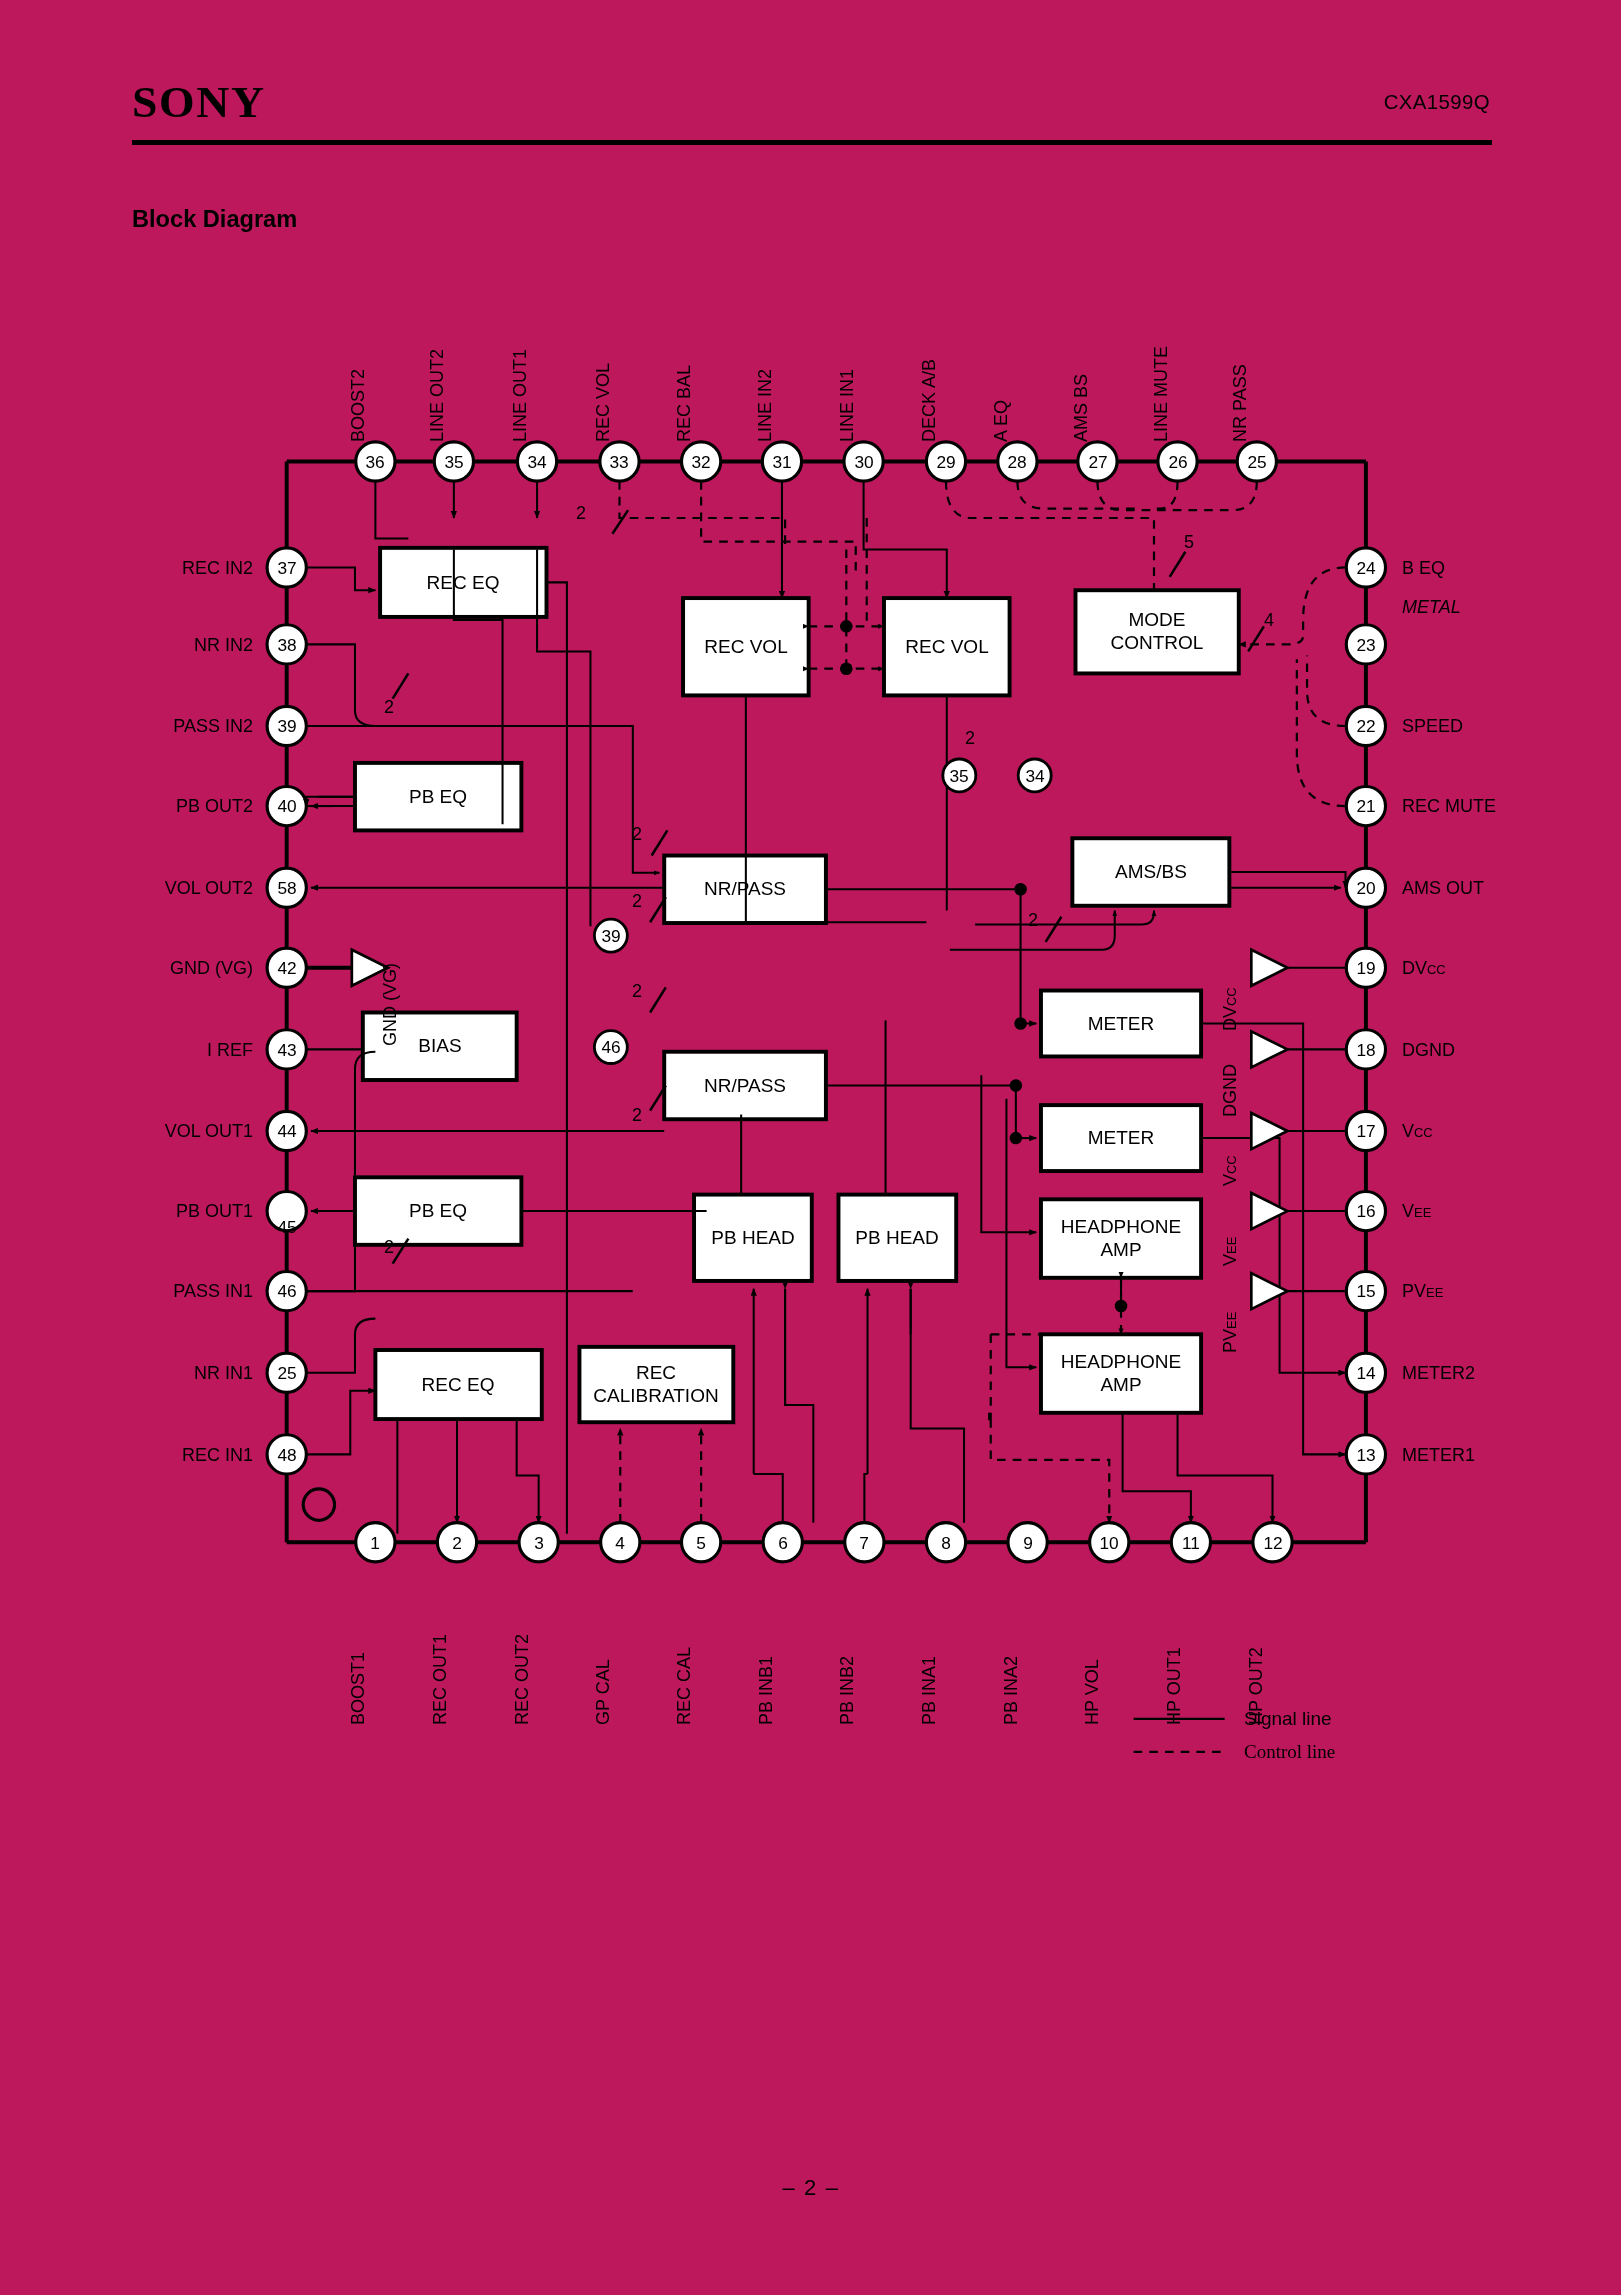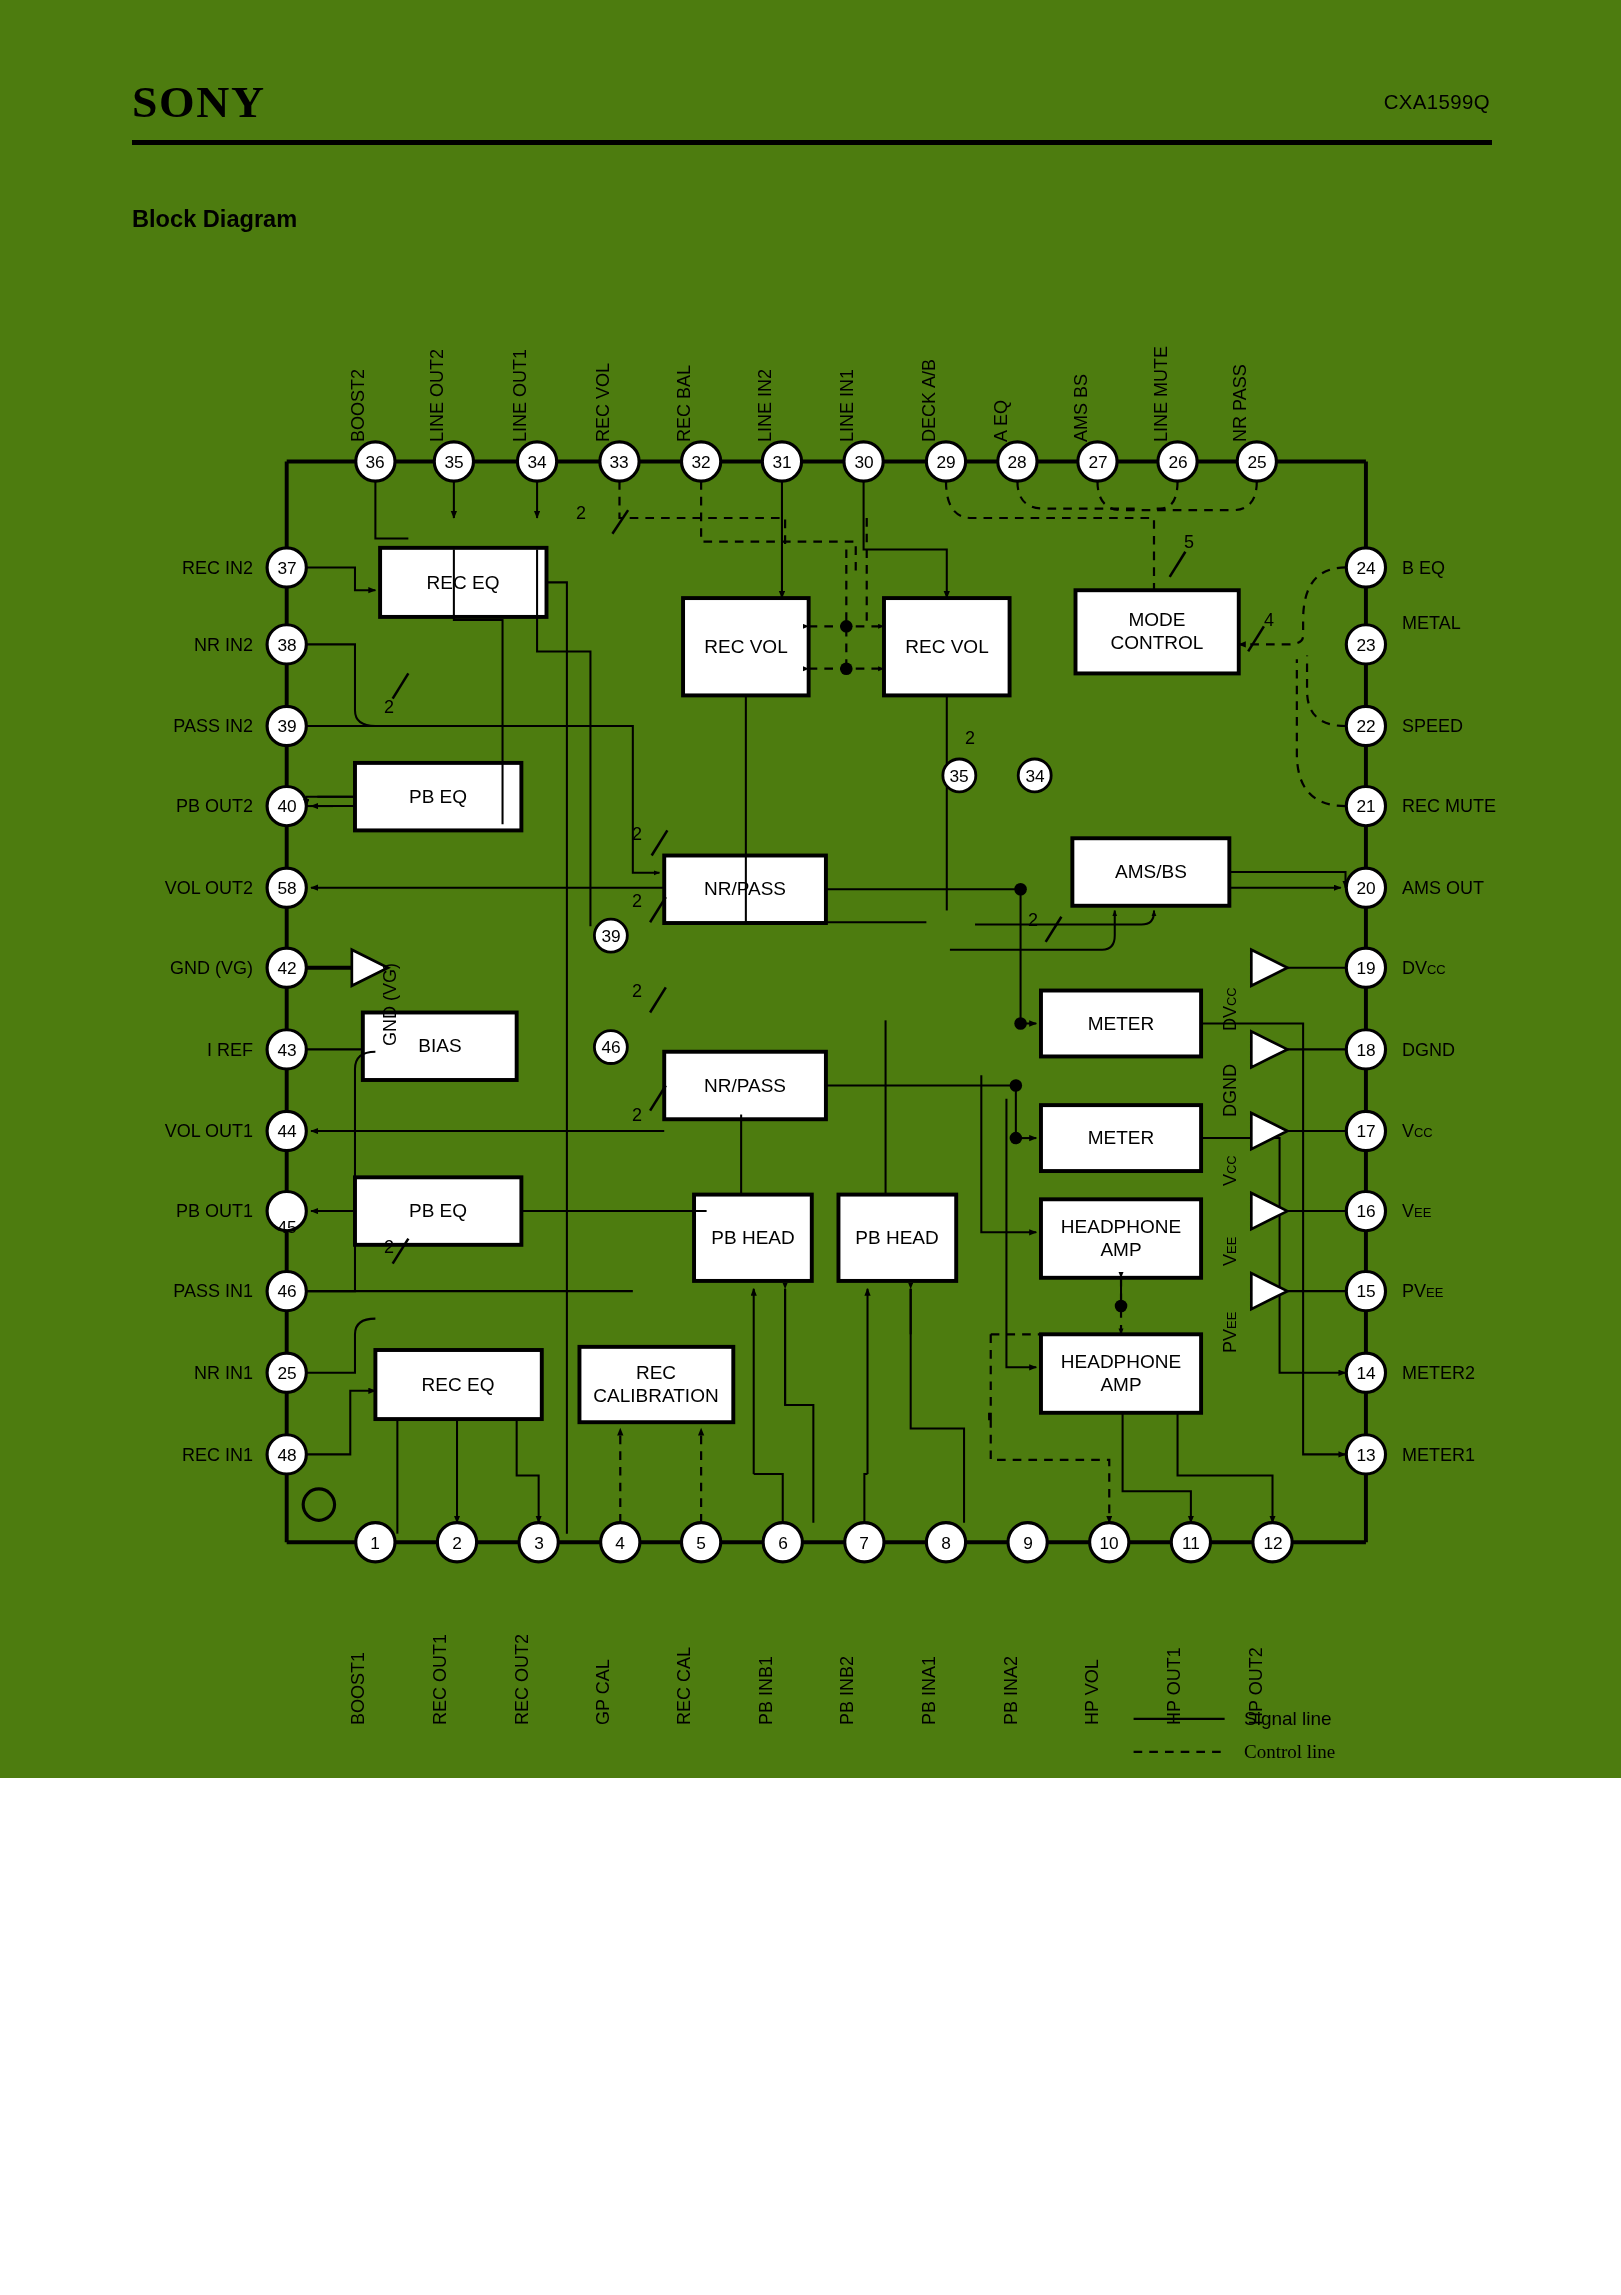--- a/index.html
+++ b/index.html
@@ -5,22 +5,22 @@
 <style>
   html,body{margin:0;padding:0;background:#ffffff;}
   body{
     font-family:"Liberation Sans", sans-serif;
     color:#000;
     -webkit-font-smoothing:antialiased;
   }
   #page{
     position:relative;
     width:1622px;
-    height:1778px;
-    background:#4d7c0f;
+    height:2295px;
+    background:#be185d;
     overflow:hidden;
   }
 
   
   #sony-logo{
     position:absolute; left:132px; top:77px;
     font-family:"Liberation Serif", serif;
     font-weight:bold;
     font-size:44px;
     letter-spacing:1.6px;
@@ -438,21 +438,21 @@
   <div class="pinnum" style="left:287px; top:888px;">58</div>
   <div class="pinnum" style="left:287px; top:968px;">42</div>
   <div class="pinnum" style="left:287px; top:1050px;">43</div>
   <div class="pinnum" style="left:287px; top:1131px;">44</div>
   <div class="pinnum" style="left:287px; top:1211px;margin-top:16px;">45</div>
   <div class="pinnum" style="left:287px; top:1291px;">46</div>
   <div class="pinnum" style="left:287px; top:1373px;">25</div>
   <div class="pinnum" style="left:287px; top:1455px;">48</div>
 
   <div class="lbl right" style="left:1402px; top:568px;">B EQ</div>
-  <div class="lbl right" style="left:1402px; top:623px;">METAL</div>
+  <div class="lbl right" style="left:1402px; top:607px;font-style:italic;">METAL</div>
   <div class="lbl right" style="left:1402px; top:726px;">SPEED</div>
   <div class="lbl right" style="left:1402px; top:806px;">REC MUTE</div>
   <div class="lbl right" style="left:1402px; top:888px;">AMS OUT</div>
   <div class="lbl right" style="left:1402px; top:968px;">DV<span class="sub">CC</span></div>
   <div class="lbl right" style="left:1402px; top:1050px;">DGND</div>
   <div class="lbl right" style="left:1402px; top:1131px;">V<span class="sub">CC</span></div>
   <div class="lbl right" style="left:1402px; top:1211px;">V<span class="sub">EE</span></div>
   <div class="lbl right" style="left:1402px; top:1291px;">PV<span class="sub">EE</span></div>
   <div class="lbl right" style="left:1402px; top:1373px;">METER2</div>
   <div class="lbl right" style="left:1402px; top:1455px;">METER1</div>

